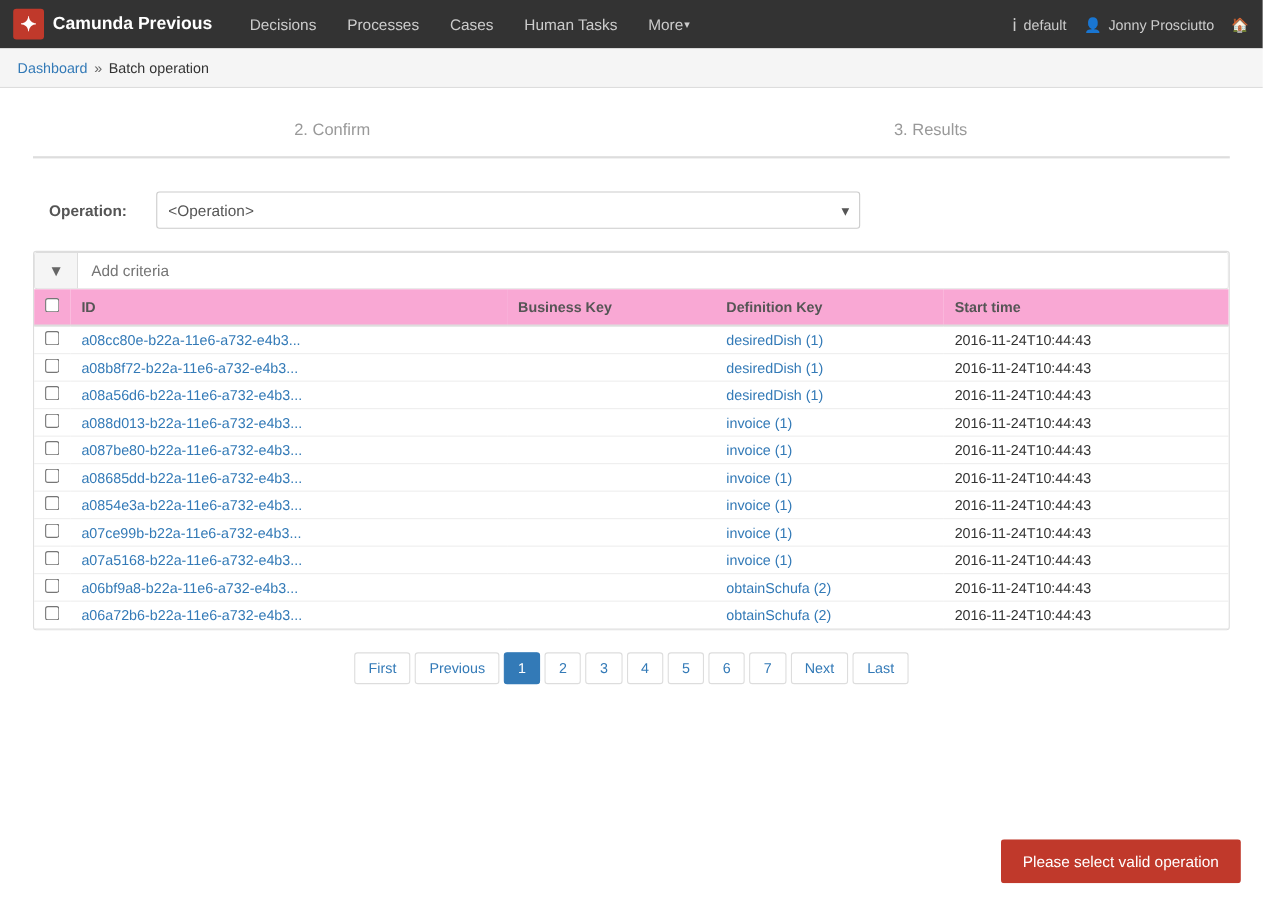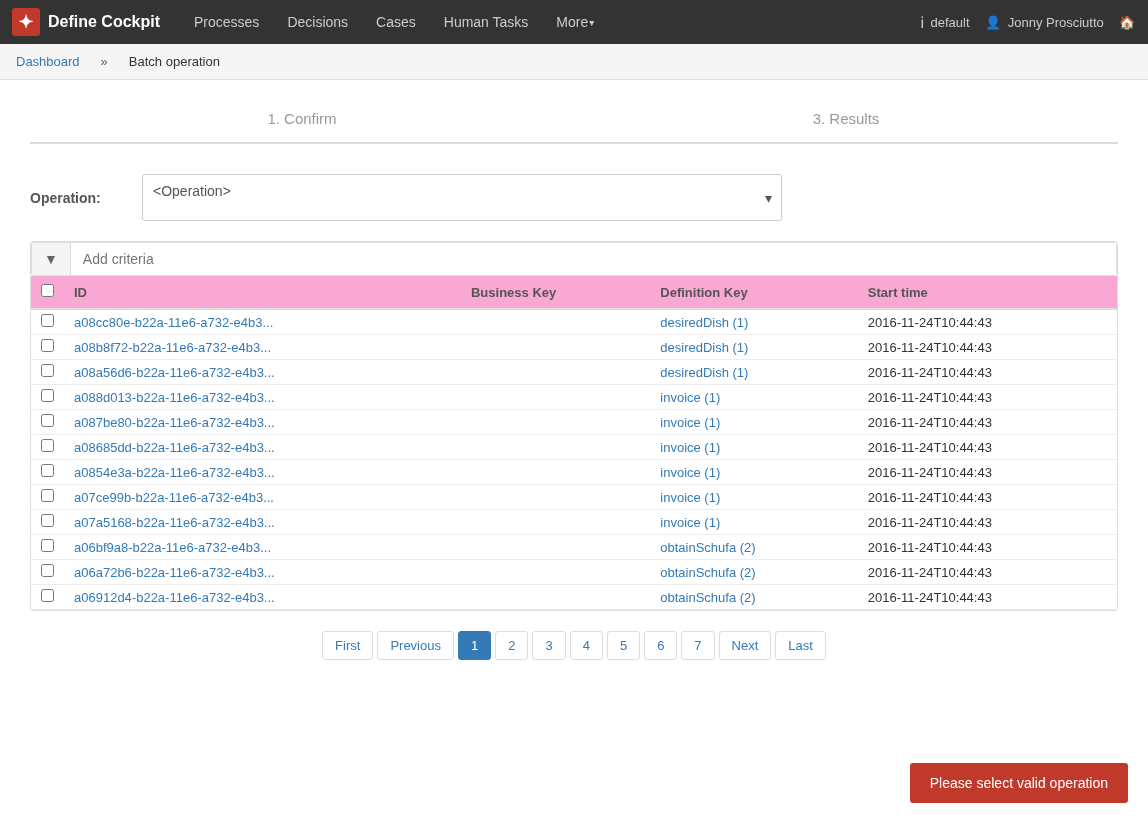--- a/index.html
+++ b/index.html
@@ -72,21 +72,21 @@
     }
 
     
     .breadcrumb-bar {
       background: #f5f5f5;
       border-bottom: 1px solid #ddd;
       padding: 10px 16px;
       font-size: 13px;
       display: flex;
       align-items: center;
-      gap: 21px;
+      gap: 6px;
     }
     .breadcrumb-link { color: #337ab7; text-decoration: none; cursor: pointer; }
     .breadcrumb-sep { color: #666; }
 
     
     .main-content {
       padding: 20px 30px;
       position: relative;
     }
 
@@ -118,30 +118,30 @@
       display: flex;
       align-items: center;
       margin-bottom: 20px;
       gap: 12px;
     }
     .operation-label {
       font-size: 14px;
       font-weight: 600;
       color: #555;
       min-width: 100px;
-      text-align: left;
+      text-align: center;
     }
     .operation-select-wrap {
       position: relative;
       flex: 1;
       max-width: 640px;
     }
     .operation-select {
       width: 100%;
-      padding: 8px 32px 21px 10px;
+      padding: 8px 32px 8px 10px;
       font-size: 14px;
       border: 1px solid #ccc;
       border-radius: 3px;
       background: #fff;
       appearance: none;
       -webkit-appearance: none;
       color: #555;
       cursor: pointer;
     }
     .select-arrow {
@@ -251,25 +251,25 @@
       font-size: 14px;
       cursor: pointer;
     }
   </style>
 </head>
 <body>
 
 <nav class="navbar">
   <a class="navbar-brand">
     <span class="brand-icon">✦</span>
-    <span>Define Cockpit</span>
+    <span>Camunda Previous</span>
   </a>
   <div class="navbar-nav">
+    <a class="nav-item">Decisions</a>
     <a class="nav-item">Processes</a>
-    <a class="nav-item">Decisions</a>
     <a class="nav-item">Cases</a>
     <a class="nav-item">Human Tasks</a>
     <a class="nav-item nav-more">
       <span>More</span>
       <span style="font-size:10px;">▾</span>
     </a>
   </div>
   <div class="navbar-right">
     <span class="navbar-right-item">
       <span style="font-size:16px;">ℹ</span>
@@ -288,21 +288,21 @@
 <div class="breadcrumb-bar">
   <a class="breadcrumb-link">Dashboard</a>
   <span class="breadcrumb-sep">»</span>
   <span>Batch operation</span>
 </div>
 
 <div class="main-content">
 
   <div class="wizard-steps">
     <div class="wizard-step">
-      <span>1. Confirm</span>
+      <span>2. Confirm</span>
     </div>
     <div class="wizard-step">
       <span>3. Results</span>
     </div>
   </div>
 
   <div class="operation-row">
     <label class="operation-label">Operation:</label>
     <div class="operation-select-wrap">
       <select class="operation-select">
@@ -475,33 +475,20 @@
       </td>
       <td>
         <a class="link-cell">a06a72b6-b22a-11e6-a732-e4b3...</a>
       </td>
       <td></td>
       <td>
         <a class="link-cell">obtainSchufa (2)</a>
       </td>
       <td>2016-11-24T10:44:43</td>
     </tr>
-            <tr>
-      <td class="cb-col">
-        <input type="checkbox" style="">
-      </td>
-      <td>
-        <a class="link-cell">a06912d4-b22a-11e6-a732-e4b3...</a>
-      </td>
-      <td></td>
-      <td>
-        <a class="link-cell">obtainSchufa (2)</a>
-      </td>
-      <td>2016-11-24T10:44:43</td>
-    </tr>
           </tbody>
       </table>
     </div>
   </div>
 
   <div class="pagination-row">
     <button class="page-btn">First</button>
     <button class="page-btn">Previous</button>
     <div id="page-buttons" style="display:flex;gap:4px;">
         <button class="page-btn active">1</button>

